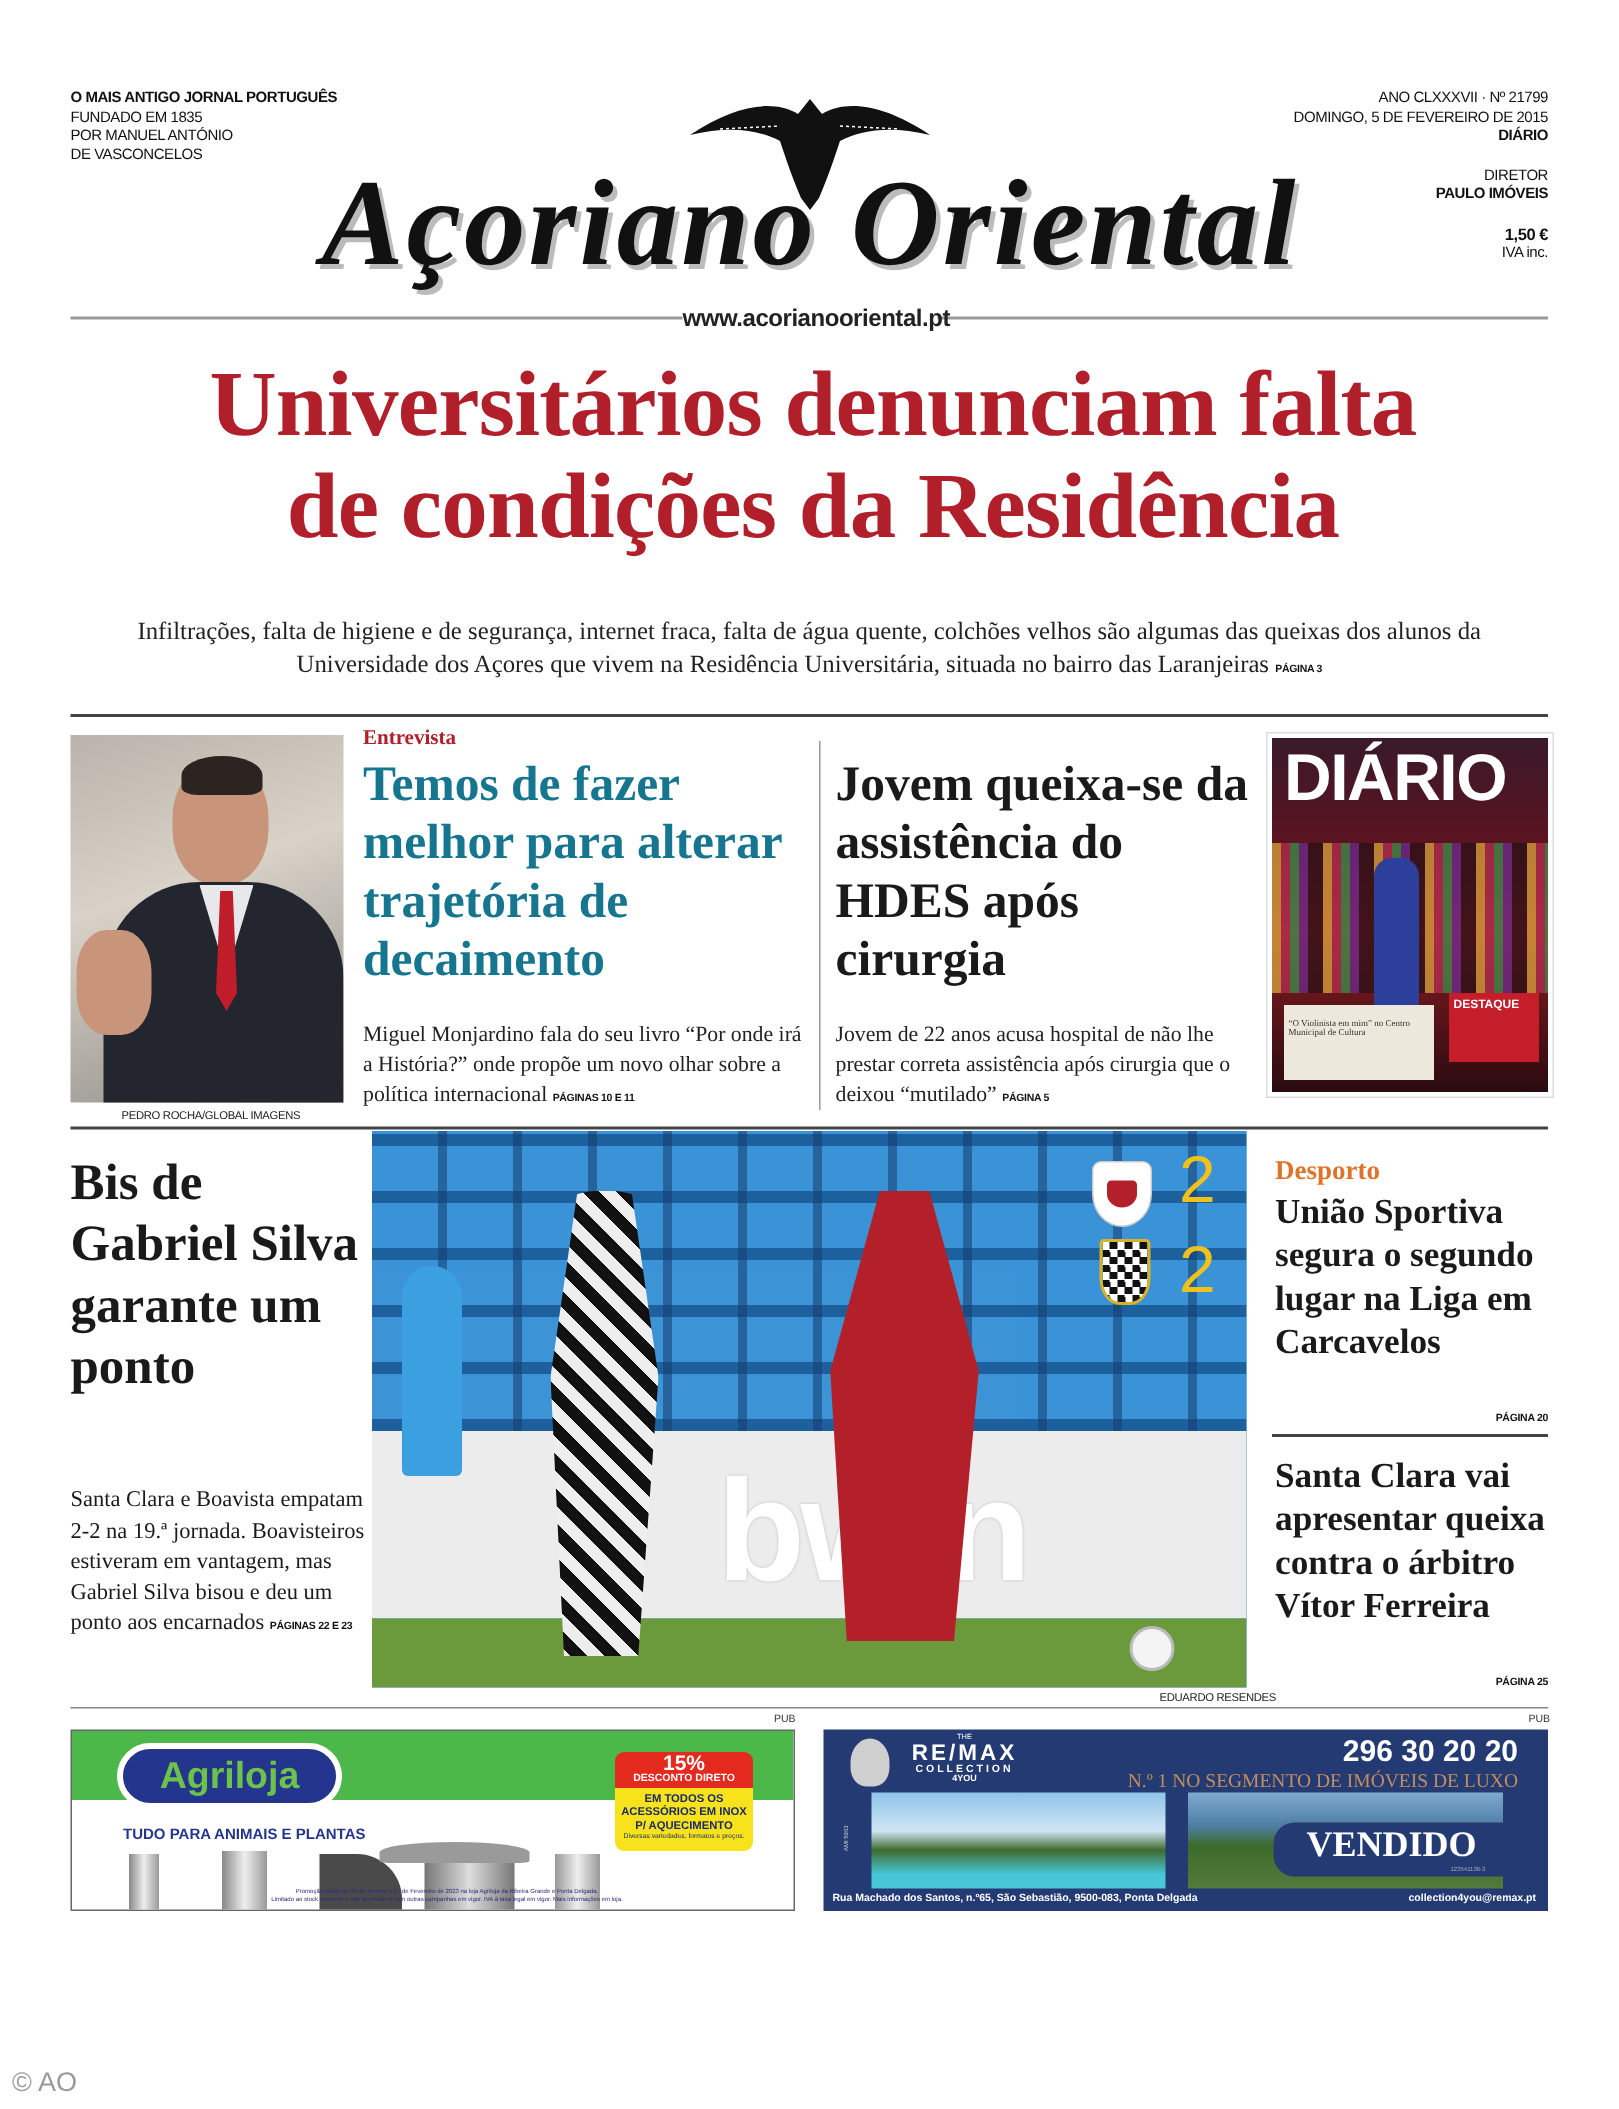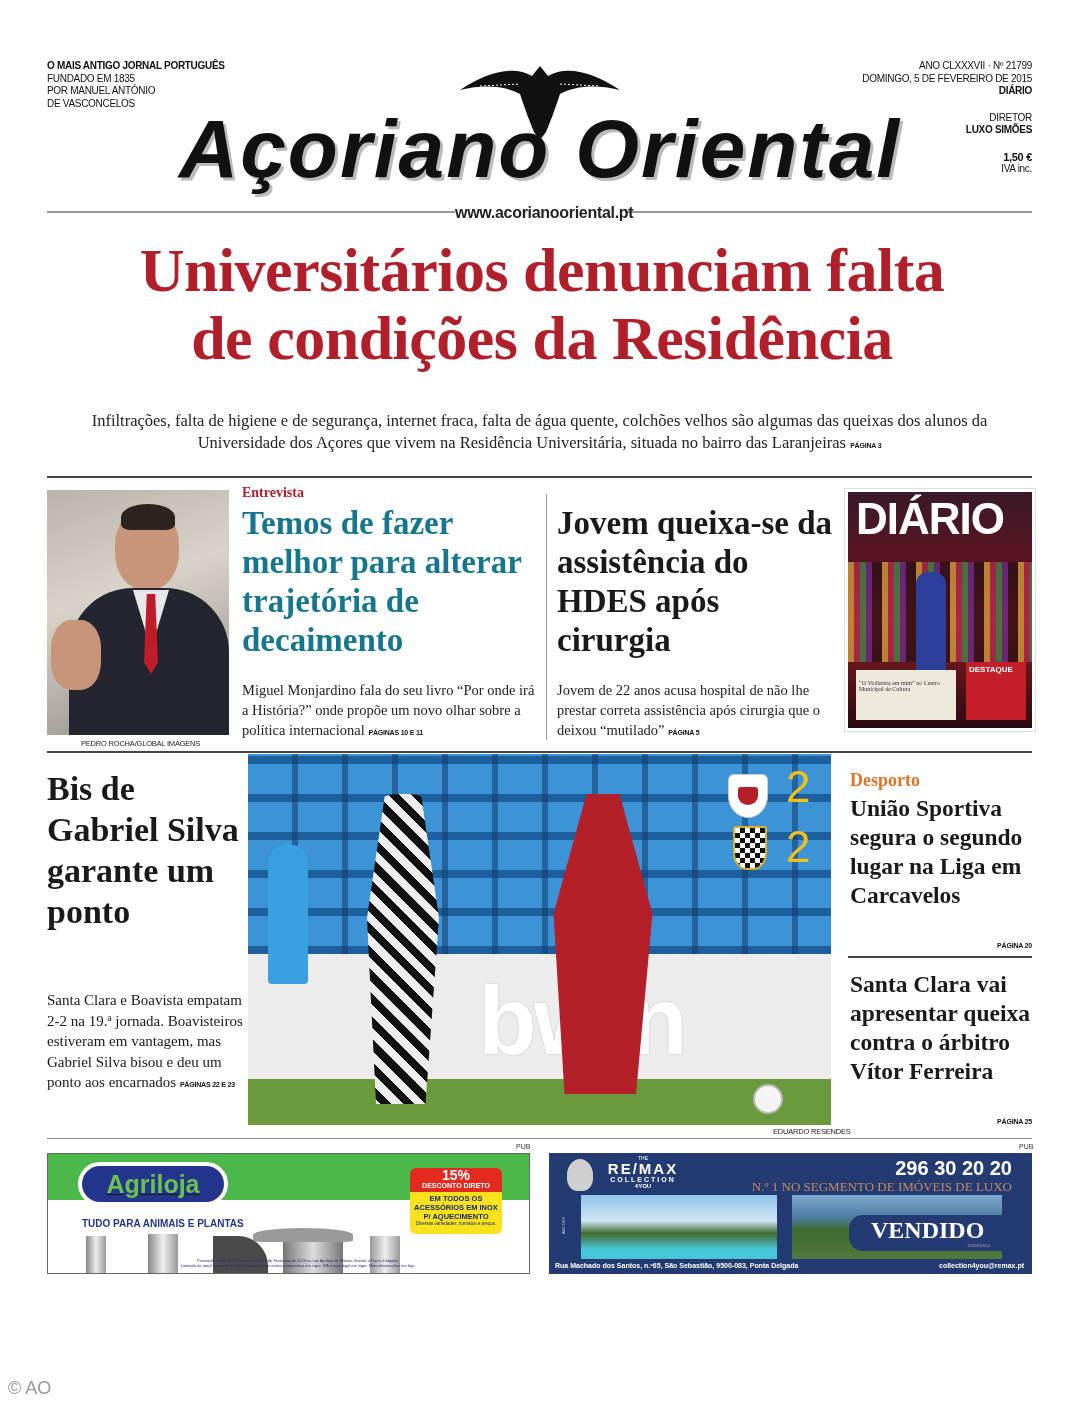--- a/index.html
+++ b/index.html
@@ -7,21 +7,21 @@
   body { position: relative; font-family: "Liberation Serif", serif; color: #1a1a1a; }
   .abs { position: absolute; }
   .cond { font-family: "Liberation Sans", sans-serif; letter-spacing: -0.3px; }
 
   
   .mast-left { left: 47px; top: 60px; width: 220px; font-size: 10px; line-height: 12.5px; color: #111; }
   .mast-left .b { font-weight: bold; }
   .mast-right { right: 47px; top: 60px; width: 240px; text-align: right; font-size: 10px; line-height: 12.5px; color: #111; }
   .mast-right .b { font-weight: bold; }
   .logo { left: 130px; top: 70px; width: 820px; height: 130px; }
-  .logo-text { position: absolute; left: 0; top: 32px; width: 820px; text-align: center; font-family: Liberation Sans, sans-serif; font-weight: bold; font-size: 82px; letter-spacing: 2px; color: #111; text-shadow: 3px 3px 0 #bbb; font-style: italic; }
+  .logo-text { position: absolute; left: 0; top: 32px; width: 820px; text-align: center; font-family: Liberation Serif, serif; font-weight: bold; font-size: 82px; letter-spacing: 2px; color: #111; text-shadow: 3px 3px 0 #bbb; font-style: italic; }
   .eagle { position: absolute; left: 330px; top: -8px; width: 160px; height: 80px; }
   .url-line { left: 47px; top: 211px; width: 985px; height: 2px; background: #999; }
   .url { left: 455px; top: 204px; width: 170px; background: #fff; text-align: right; font-size: 16px; font-weight: bold; color: #222; }
 
   
   .headline { left: 47px; top: 236px; width: 990px; color: #b11f2a; font-size: 62px; font-weight: bold; line-height: 68px; text-align: center; letter-spacing: -0.5px; }
   .lede { left: 47px; top: 410px; width: 985px; text-align: center; font-size: 16.5px; line-height: 22px; color: #222; }
   .pg { font-family: "Liberation Sans", sans-serif; font-weight: bold; font-size: 7px; letter-spacing: -0.2px; color: #111; }
   .hr { height: 1.5px; background: #444; }
 
@@ -65,21 +65,21 @@
   </svg>
   <div class="logo-text">Açoriano Oriental</div>
 </div>
 
 <div class="abs mast-right cond">
   <div>ANO CLXXXVII · Nº 21799</div>
   <div>DOMINGO, 5 DE FEVEREIRO DE 2015</div>
   <div class="b">DIÁRIO</div>
   <div style="height:14px"></div>
   <div>DIRETOR</div>
-  <div class="b">LUXO SIMÕES</div>
+  <div class="b">PAULO IMÓVEIS</div>
   <div style="height:14px"></div>
   <div class="b" style="font-size:11px">1,50 €</div>
   <div>IVA inc.</div>
 </div>
 
 <div class="abs url-line"></div>
 <div class="abs url cond">www.acorianooriental.pt</div>
 
 <div class="abs headline">
   <div>Universitários denunciam falta</div>
@@ -114,21 +114,21 @@
 <div class="abs deck" style="left:557px; top:680px; width:285px;">
   <span>Jovem de 22 anos acusa hospital de não lhe prestar correta assistência após cirurgia que o deixou “mutilado”</span>
   <span class="pg">PÁGINA 5</span>
 </div>
 
 <div class="abs magazine">
   <div style="position:absolute; left:8px; top:2px; font-family:'Liberation Sans',sans-serif; font-weight:bold; font-size:44px; color:#fff; letter-spacing:-1px;">DIÁRIO</div>
   <div style="position:absolute; left:0; top:70px; width:184px; height:100px; background:repeating-linear-gradient(90deg,#d8a43a 0 6px,#b32d52 6px 12px,#3a8f4a 12px 18px,#6a2a90 18px 24px,#2a1016 24px 34px); opacity:0.75;"></div>
   <div style="position:absolute; left:68px; top:80px; width:30px; height:100px; background:#2c3f9a; border-radius:12px 12px 0 0;"></div>
   <div style="position:absolute; left:8px; top:178px; width:100px; height:50px; background:#ede8dc; font-size:6px; padding:10px 3px; color:#333;">“O Violinista em mim” no Centro Municipal de Cultura</div>
-  <div style="position:absolute; left:118px; top:170px; width:60px; height:58px; background:#c41e2a; font-family:'Liberation Sans',sans-serif; font-size:8px; color:#fff; padding:3px; font-weight:bold;">DESTAQUE</div>
+  <div style="position:absolute; left:118px; top:170px; width:60px; height:46px; background:#c41e2a; font-family:'Liberation Sans',sans-serif; font-size:8px; color:#fff; padding:3px; font-weight:bold;">DESTAQUE</div>
 </div>
 
 <div class="abs hr" style="left:47px; top:751px; width:985px;"></div>
 
 <div class="abs side-head black-head">Bis de Gabriel Silva garante um ponto</div>
 <div class="abs side-deck">
   <span>Santa Clara e Boavista empatam 2-2 na 19.ª jornada. Boavisteiros estiveram em vantagem, mas Gabriel Silva bisou e deu um ponto aos encarnados</span>
   <span class="pg">PÁGINAS 22 E 23</span>
 </div>
 
@@ -158,21 +158,21 @@
 <div class="abs hr" style="left:848px; top:956px; width:184px;"></div>
 <div class="abs right-head" style="left:850px; top:970px; width:185px;">Santa Clara vai apresentar queixa contra o árbitro Vítor Ferreira</div>
 <div class="abs pg" style="right:47px; top:1118px;">PÁGINA 25</div>
 
 <div class="abs" style="left:47px; top:1138px; width:985px; height:1px; background:#888;"></div>
 <div class="abs pub" style="left:516px; top:1143px;">PUB</div>
 <div class="abs pub" style="left:1019px; top:1143px;">PUB</div>
 
 <div class="abs ad-agri">
   <div style="position:absolute; left:0; top:0; width:100%; height:46px; background:#4cb849;"></div>
-  <div style="position:absolute; left:30px; top:8px; width:150px; height:44px; background:#23358c; border:4px solid #fff; border-radius:24px; text-align:center;text-decoration:underline;">
+  <div style="position:absolute; left:30px; top:8px; width:150px; height:44px; background:#23358c; border:4px solid #fff; border-radius:24px; text-align:center;">
     <span style="font-family:'Liberation Sans',sans-serif; font-weight:bold; font-size:25px; color:#6cc24a; line-height:36px;">Agriloja</span>
   </div>
   <div style="position:absolute; left:34px; top:64px; font-family:'Liberation Sans',sans-serif; font-weight:bold; font-size:10px; color:#23358c;">TUDO PARA ANIMAIS E PLANTAS</div>
   <div style="position:absolute; left:38px; top:82px; width:20px; height:38px; background:linear-gradient(90deg,#888,#eee,#999);"></div>
   <div style="position:absolute; left:100px; top:80px; width:30px; height:40px; background:linear-gradient(90deg,#888,#eee,#999);"></div>
   <div style="position:absolute; left:165px; top:82px; width:55px; height:38px; background:#4a4a4a; border-radius:0 30px 0 0;"></div>
   <div style="position:absolute; left:205px; top:74px; width:100px; height:14px; background:#9a9a9a; border-radius:50% 50% 10% 10%;"></div>
   <div style="position:absolute; left:235px; top:88px; width:60px; height:32px; background:linear-gradient(90deg,#777,#ddd,#777);"></div>
   <div style="position:absolute; left:322px; top:82px; width:30px; height:38px; background:linear-gradient(90deg,#999,#eee,#999);"></div>
   <div style="position:absolute; left:362px; top:14px; width:92px; height:24px; background:#e42a1f; border-radius:6px 6px 0 0; text-align:center; color:#fff; font-family:'Liberation Sans',sans-serif; font-weight:bold;">

